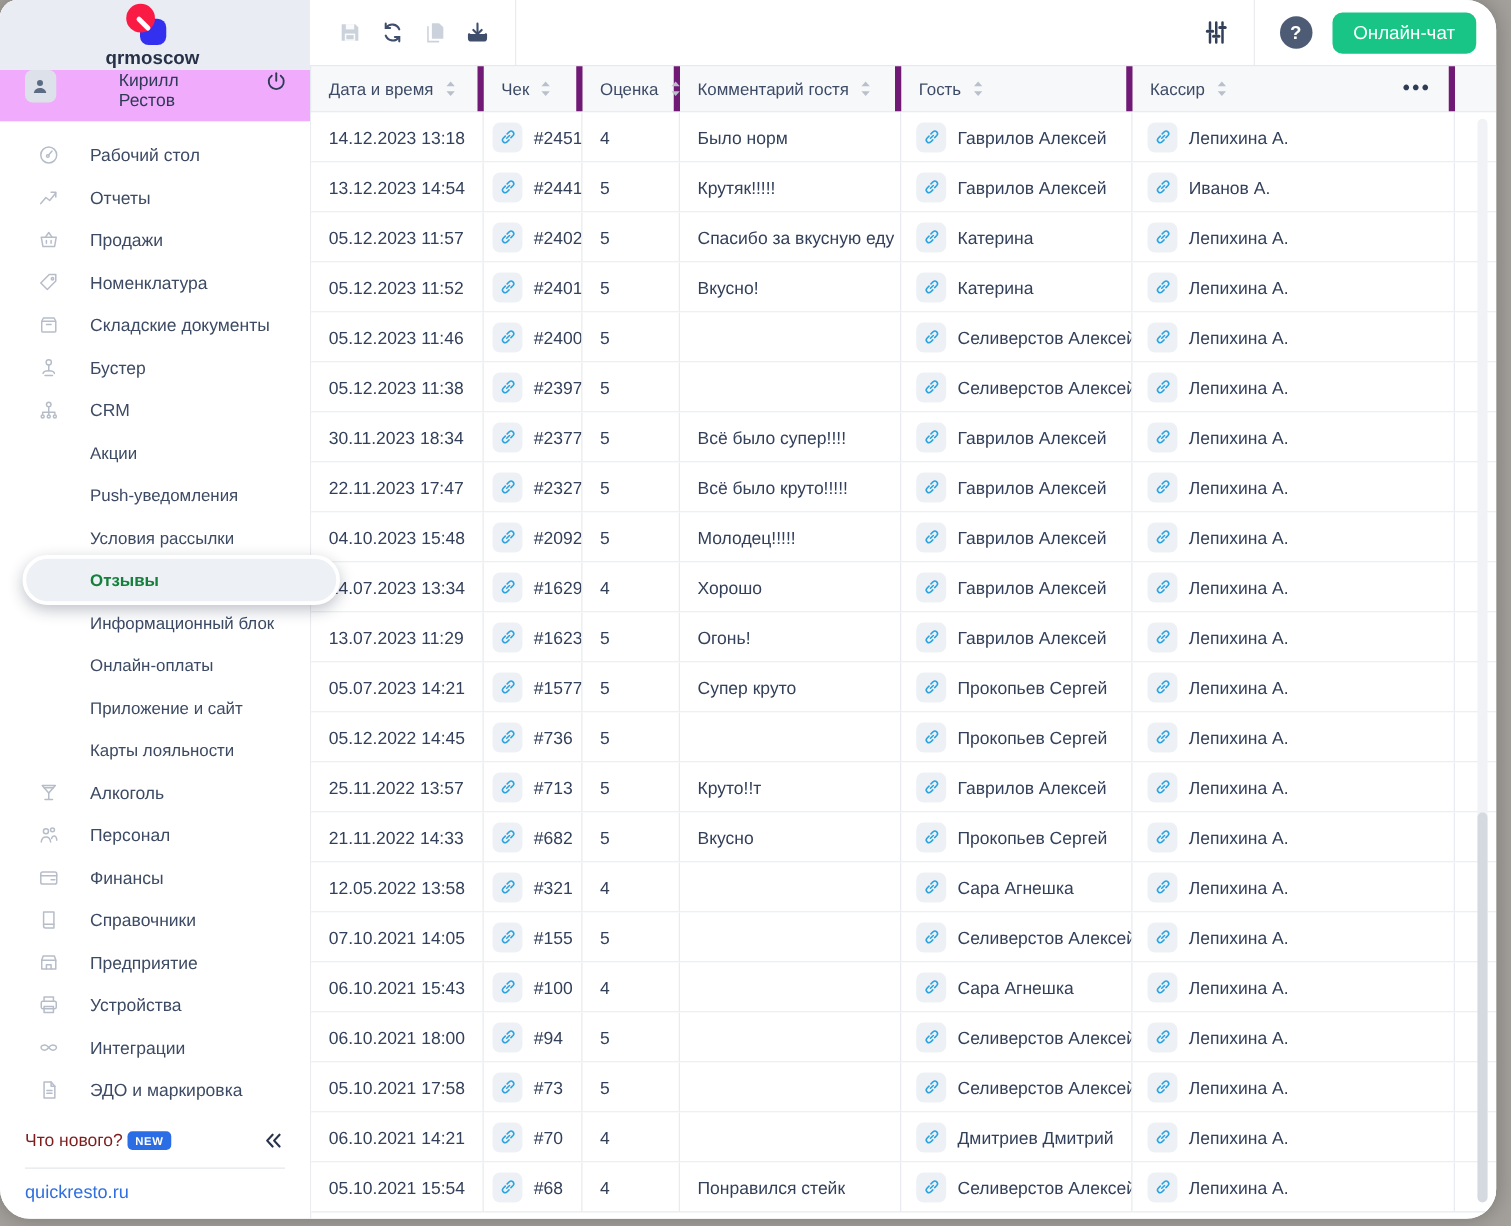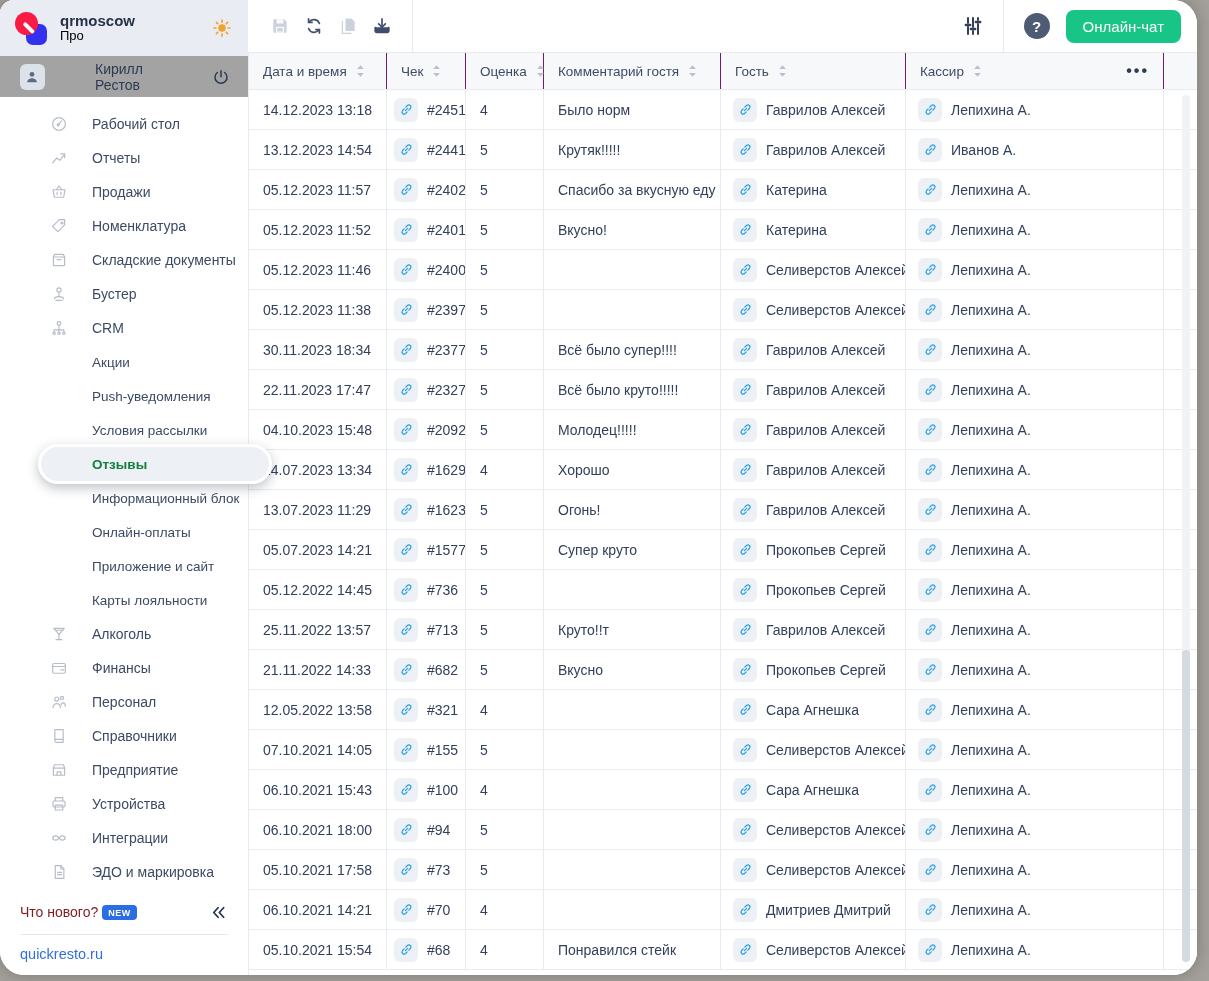--- a/index.html
+++ b/index.html
@@ -12,35 +12,35 @@
   }
   .app {
     position:absolute; left:0; top:0; width:1197px; height:975px;
     background:#fff; display:flex;
     border-radius:14px 24px 24px 24px;
     overflow:hidden;
     box-shadow:0 0 18px rgba(0,0,0,.25);
   }
   
   .sidebar { width:248px; flex:0 0 248px; background:#fff; display:flex; flex-direction:column; position:relative; z-index:20; }
-  .brand { height:56px; background:#e9ecf2; display:flex; align-items:center; padding:0 16px 0 12px; }
+  .brand { height:56px; background:#e9ecf2; display:flex; align-items:center; padding:0 16px 0 12px;flex-direction:column; }
   .logo { position:relative; width:38px; height:38px; flex:0 0 38px; margin-right:10px; }
   .logo .sq { position:absolute; right:3px; bottom:2px; width:21px; height:21px; background:#3331ef; border-radius:7px; }
   .logo .circ { position:absolute; left:3px; top:3px; width:23px; height:23px; background:#fa1b45; border-radius:50%; }
   .logo .needle { position:absolute; left:12px; top:12px; width:14px; height:3.5px; background:#fff; border-radius:2px; transform:rotate(45deg); transform-origin:left center; }
   .brand-text { display:flex; flex-direction:column; line-height:1.15; }
   .brand-name { font-weight:bold; font-size:15px; color:#273249; }
   .brand-plan { font-size:13px; color:#000000; }
   .brand-sun { margin-left:auto; color:#f2a12c; display:flex; }
-  .user-row { height:41px; background:#a3a3a3; display:flex; align-items:center; padding:0 18px 0 20px;gap:24px; }
+  .user-row { height:41px; background:#f0abfc; display:flex; padding:0 18px 0 20px;gap:24px; }
   .user-avatar { width:26px; height:26px; border-radius:6px; background:#dde2ea; display:flex; align-items:center; justify-content:center; margin-right:26px; color:#5c6b85; }
   .user-name { font-size:14px; color:#2c3a54; }
   .user-power { margin-left:auto; color:#2c3a54; display:flex; }
   .menu { flex:1; padding-top:10px; position:relative; }
-  .side-item { height:34px; display:flex; align-items:center; padding-left:30px; cursor:pointer; font-size:14px; color:#3c4a63; position:relative;margin-left:20px; }
+  .side-item { height:34px; display:flex; align-items:center; padding-left:30px; cursor:pointer; font-size:14px; color:#3c4a63; position:relative; }
   .side-item .mi { width:18px; height:18px; margin-right:24px; color:#b6bdc9; flex:0 0 18px; display:flex; }
   .side-item.sub { padding-left:72px; font-size:13.5px; }
   .side-item.active { z-index:10; }
   .side-item.active::before {
     content:""; position:absolute; left:18px; right:-24px; top:-3px; bottom:-3px;
     background:#edf0f5; border:3px solid #ffffff; border-radius:22px;
     box-shadow:0 4px 12px rgba(25,35,60,.28);
   }
   .side-item.active .lbl { position:relative; font-weight:bold; color:#15803d; }
   .sidebar-footer { margin-top:auto; padding:8px 20px 12px 20px; }
@@ -58,21 +58,21 @@
   .tool-btn.disabled { color:#ccd2dc; cursor:default; }
   .v-div { width:1px; height:52px; background:#e9ebf0; margin-left:10px; }
   .toolbar-right { margin-left:auto; display:flex; align-items:center; padding-right:16px; }
   .filter-btn { color:#333f58; display:flex; margin-right:18px; cursor:pointer; }
   .v-div2 { width:1px; height:52px; background:#e9ebf0; margin-right:20px; }
   .help-btn { width:26px; height:26px; border-radius:50%; background:#4d5b74; color:#fff; font-weight:bold; font-size:15px; display:flex; align-items:center; justify-content:center; margin-right:16px; cursor:pointer; }
   .chat-btn { background:#19c586; color:#fff; font-size:15px; border:none; border-radius:8px; padding:8px 17px; cursor:pointer; font-family:inherit; }
   
   .grid-cols { display:grid; grid-template-columns:138px 79px 78px 177px 185px 258px 1fr; }
   .thead { height:38px; background:#f7f8fa; border-top:1px solid #e6e9ed; border-bottom:1px solid #e6e9ed; flex:0 0 38px; border-left:1px solid #e6e9ed; }
-  .th { display:flex; align-items:center; padding-left:14px; font-size:13.5px; color:#3d4b66; border-right:1px solid #701a75; cursor:pointer; }
+  .th { display:flex; align-items:center; padding-left:14px; font-size:13.5px; color:#3d4b66; border-right:5px solid #701a75; cursor:pointer; }
   .th .sort { margin-left:9px; display:flex; }
   .th:nth-child(6) { justify-content:space-between; padding-right:14px; }
   .th:last-child { border-right:none; }
   .dots { color:#2e3c55; font-weight:bold; font-size:16px; letter-spacing:2px; cursor:pointer; }
   .tbody { flex:1; border-left:1px solid #e9ebef; }
   .tr { height:40px; border-bottom:1px solid #e8ebef; cursor:pointer; background:#fff; }
   .td { display:flex; align-items:center; padding-left:14px; font-size:14px; color:#33405a; border-right:1px solid #e8ebef; overflow:hidden; white-space:nowrap; }
   .td:last-child { border-right:none; }
   .td.chek { padding-left:7px; }
   .td.guest, .td.cashier { padding-left:12px; }
@@ -224,37 +224,37 @@
               <path d="M12 12.5v6.5"></path>
               <path d="M8 19.5h8"></path>
               <path d="M7 7h10"></path>
             </svg>
           </span>
           <span class="lbl">Алкоголь</span>
         </div>
         <div class="side-item">
           <span class="mi">
             <svg width="18" height="18" viewBox="0 0 24 24" fill="none" stroke="currentColor" stroke-width="1.6" stroke-linecap="round" stroke-linejoin="round">
-              <rect x="3.5" y="6" width="17" height="13" rx="2"></rect>
-              <path d="M3.5 10h17"></path>
-              <path d="M14.5 14.5h4"></path>
-            </svg>
-          </span>
-          <span class="lbl">Финансы</span>
-        </div>
-        <div class="side-item">
-          <span class="mi">
-            <svg width="18" height="18" viewBox="0 0 24 24" fill="none" stroke="currentColor" stroke-width="1.6" stroke-linecap="round" stroke-linejoin="round">
               <circle cx="9" cy="8" r="2.7"></circle>
               <circle cx="16" cy="6.5" r="2.1"></circle>
               <path d="M4 19.5c.4-3.4 2.4-5.3 5-5.3s4.6 1.9 5 5.3"></path>
               <path d="M15 15.7c.5-1.8 1.5-2.6 2.6-2.6 1.7 0 2.8 1.6 3 4.4"></path>
             </svg>
           </span>
           <span class="lbl">Персонал</span>
+        </div>
+        <div class="side-item">
+          <span class="mi">
+            <svg width="18" height="18" viewBox="0 0 24 24" fill="none" stroke="currentColor" stroke-width="1.6" stroke-linecap="round" stroke-linejoin="round">
+              <rect x="3.5" y="6" width="17" height="13" rx="2"></rect>
+              <path d="M3.5 10h17"></path>
+              <path d="M14.5 14.5h4"></path>
+            </svg>
+          </span>
+          <span class="lbl">Финансы</span>
         </div>
         <div class="side-item">
           <span class="mi">
             <svg width="18" height="18" viewBox="0 0 24 24" fill="none" stroke="currentColor" stroke-width="1.6" stroke-linecap="round" stroke-linejoin="round">
               <path d="M6.5 3.5h11v17h-9a2 2 0 01-2-2v-15z"></path>
               <path d="M6.5 16.5h11"></path>
             </svg>
           </span>
           <span class="lbl">Справочники</span>
         </div>

